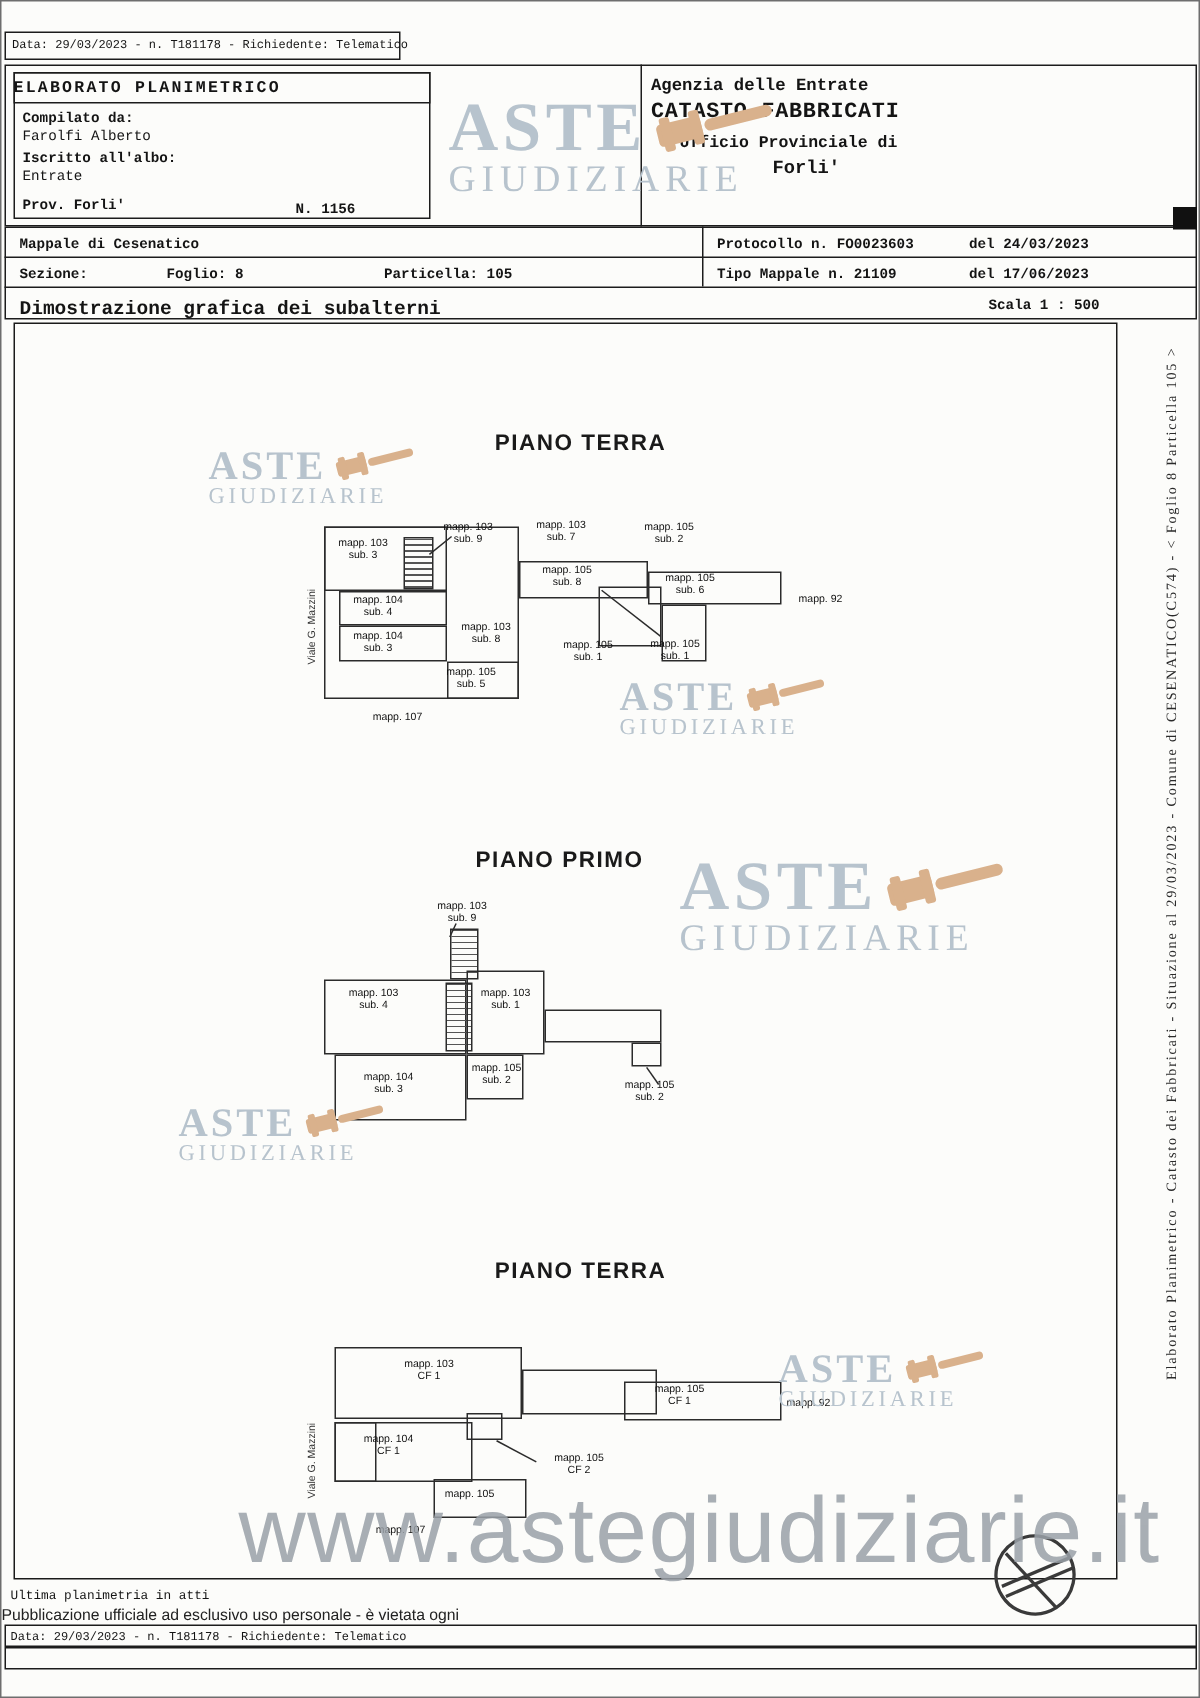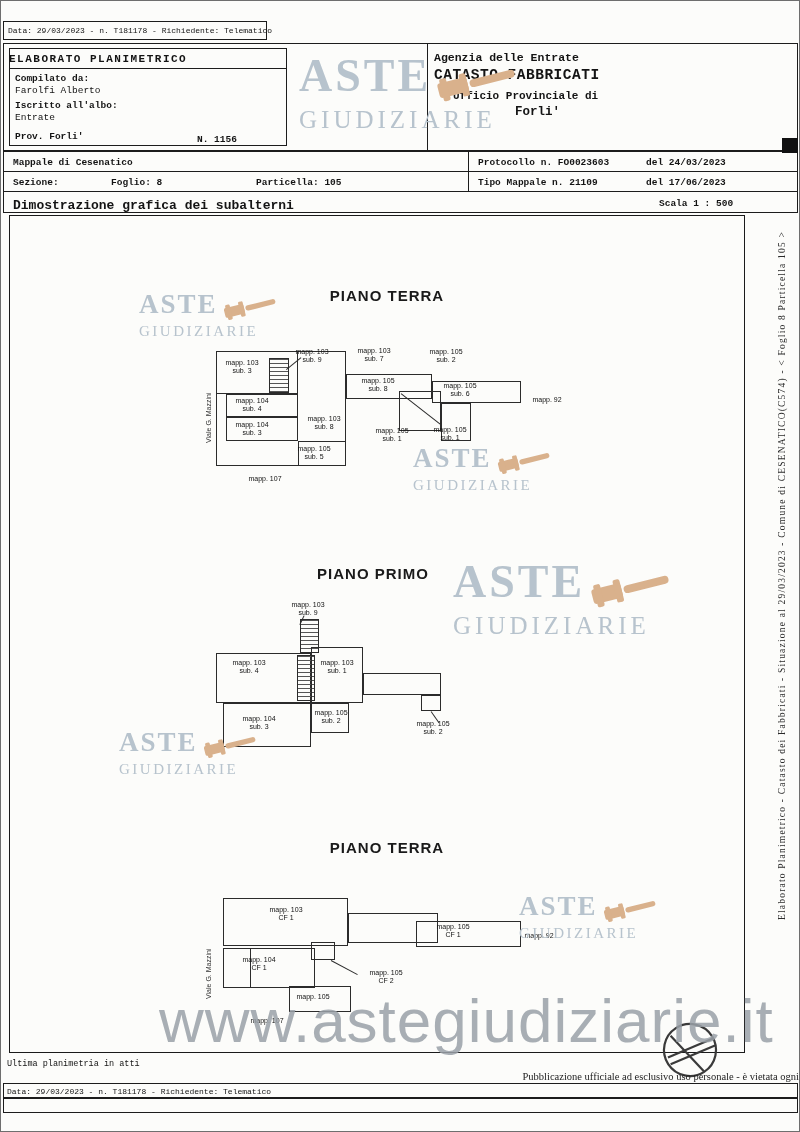--- a/index.html
+++ b/index.html
@@ -11,33 +11,33 @@
   .vline{position:absolute;width:1px;background:#1c1c1c}
   .t{position:absolute;white-space:nowrap;z-index:2}
   .bold{font-weight:bold}
   .shape{position:absolute;border:1.2px solid #2b2b2b;z-index:1}
   .hatch{background:repeating-linear-gradient(180deg,#555 0,#555 1px,transparent 1px,transparent 4px)}
   .line{position:absolute;height:1.2px;background:#2b2b2b;transform-origin:left center;z-index:1}
   .plabel{position:absolute;width:46px;font-size:7px;line-height:1.18;text-align:center;white-space:pre-line;font-family:"Liberation Sans",sans-serif;color:#101010;z-index:2}
   .plan-title{position:absolute;transform:translateX(-50%);font-family:"Liberation Sans",sans-serif;font-weight:bold;font-size:15px;letter-spacing:1px;color:#1a1a1a;z-index:2}
   .street{position:absolute;font-family:"Liberation Sans",sans-serif;font-size:7px;color:#333;transform:rotate(-90deg);transform-origin:left top;white-space:nowrap;z-index:2}
   .wm{position:absolute;z-index:3;pointer-events:none}
-  .wm-row{display:flex;align-items:center;gap:5px}
+  .wm-row{display:flex;align-items:flex-end;gap:5px}
   .wm-aste{font-family:"Liberation Serif",serif;font-weight:bold;color:var(--watermark,#b7c3cd);letter-spacing:3px;line-height:.95}
   .wm-giud{font-family:"Liberation Serif",serif;color:var(--watermark,#b7c3cd);line-height:1.05}
   .wm-lg .wm-aste{font-size:46px}
   .wm-lg .wm-giud{font-size:25px;letter-spacing:4px}
   .wm-md .wm-aste{font-size:27px;letter-spacing:2px}
   .wm-md .wm-giud{font-size:15px;letter-spacing:2.5px}
   .gavel{flex:none}
   .gavel g{fill:var(--gavel,#d9b18c)}
   .wm-url{position:absolute;z-index:3;font-family:Liberation Sans, sans-serif;font-size:62px;color:var(--watermark-dark,#9aa1a8);opacity:.85;letter-spacing:1px;white-space:nowrap;pointer-events:none}
   .side-text{position:absolute;right:12px;top:230px;writing-mode:vertical-rl;transform:rotate(180deg);font-family:"Liberation Serif",serif;font-size:9.5px;letter-spacing:1.2px;color:#2a2a2a;white-space:nowrap;z-index:2}
   .regmark{position:absolute;background:#111;z-index:2}
-  .pub{position:absolute;left:0;width:100%;text-align:right;font-family:Liberation Serif, serif;font-size:10.5px;color:#222;z-index:5}
+  .pub{position:absolute;left:0;width:100%;text-align:left;font-family:Liberation Sans, sans-serif;font-size:10.5px;color:#222;z-index:5}
   .bar-text{font-size:8px}
 </style>
 </head>
 <body>
 
 <div class="page">
 
   <div class="box" style="left:2px;top:20px;width:264px;height:19px"></div>
   <div class="t" style="left:7px;top:25px;font-size:8px">Data: 29/03/2023 - n. T181178 - Richiedente: Telematico</div>
 

